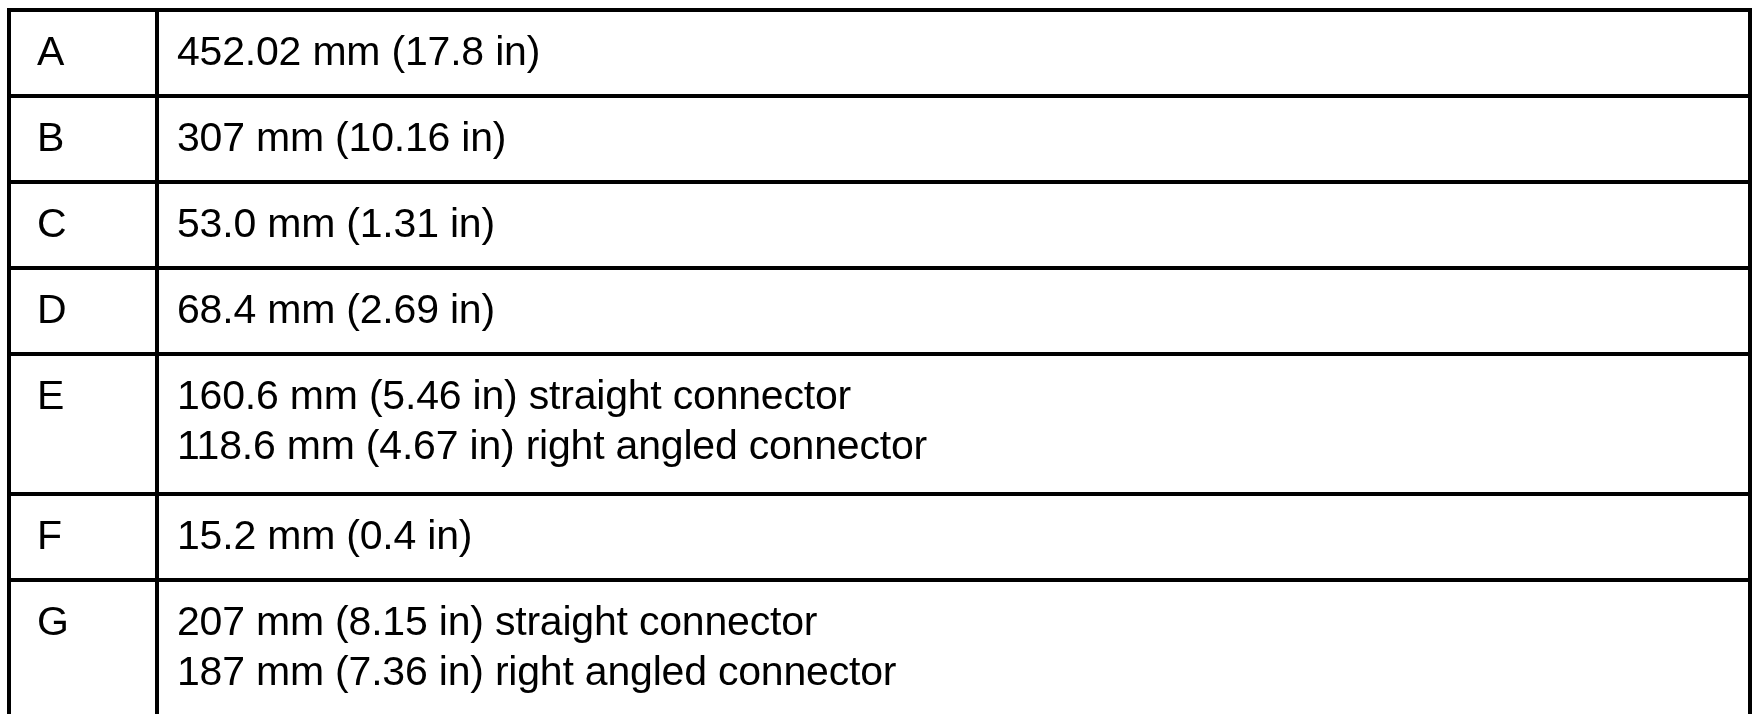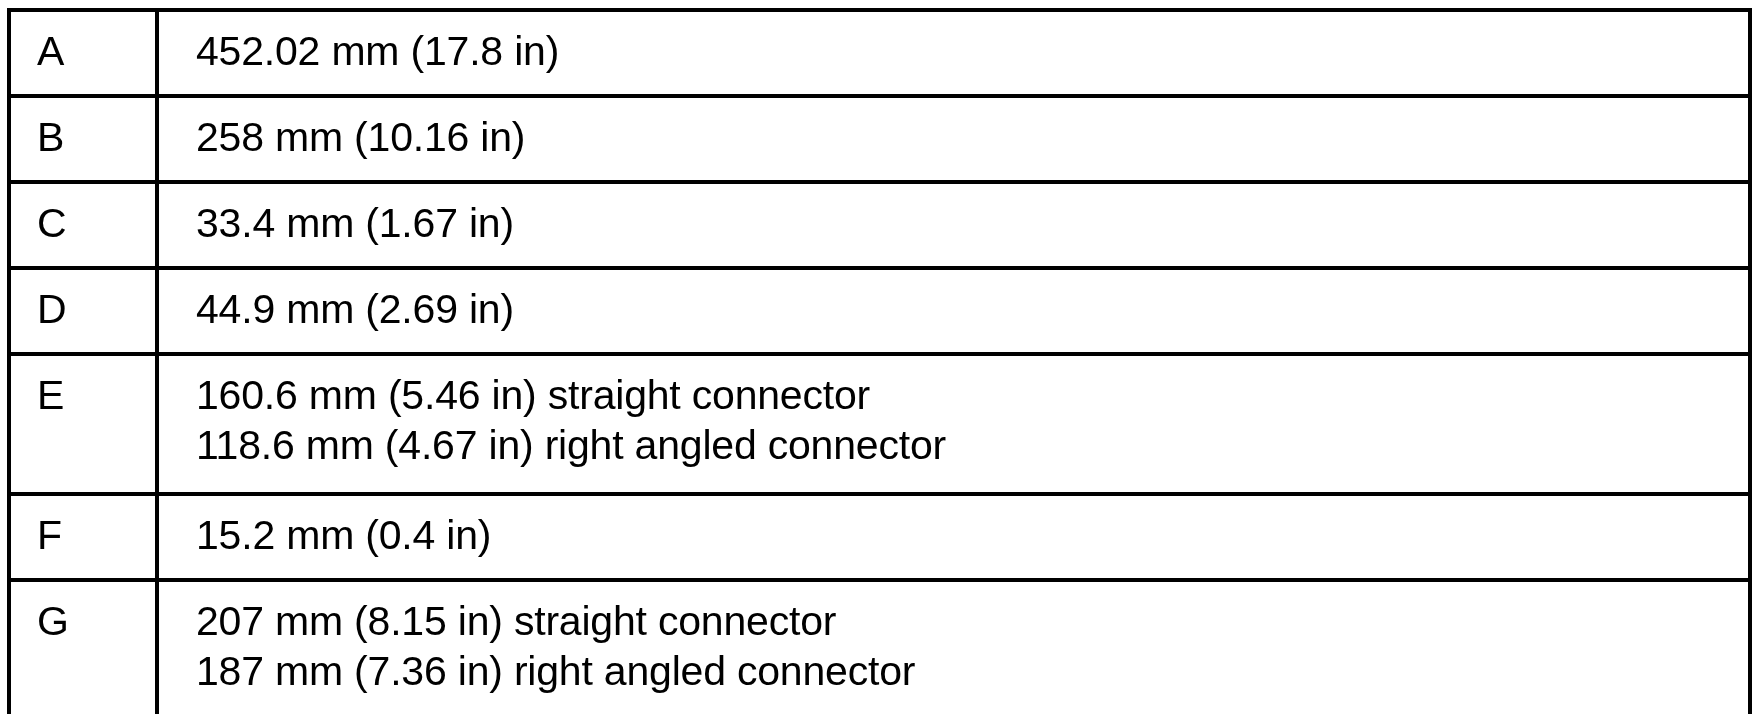--- a/index.html
+++ b/index.html
@@ -50,21 +50,21 @@
     line-height: 50px;
     letter-spacing: -0.2px;
     white-space: pre-line;
   }
 
   .col-label .cell-inner {
     padding-left: 26px;
   }
 
   .col-value .cell-inner {
-    padding-left: 37px;
+    padding-left: 18px;
   }
 
   
   tr.single .cell-inner {
     padding-bottom: 18px;
   }
   tr.multi .cell-inner {
     padding-bottom: 22px;
   }
 </style>
@@ -83,39 +83,39 @@
         <td class="col-value">
           <div class="cell-inner">452.02 mm (17.8 in)</div>
         </td>
       </tr>
 
       <tr class="single">
         <td class="col-label">
           <div class="cell-inner">B</div>
         </td>
         <td class="col-value">
-          <div class="cell-inner">258 mm (10.16 in)</div>
+          <div class="cell-inner">307 mm (10.16 in)</div>
         </td>
       </tr>
 
       <tr class="single">
         <td class="col-label">
           <div class="cell-inner">C</div>
         </td>
         <td class="col-value">
-          <div class="cell-inner">33.4 mm (1.67 in)</div>
+          <div class="cell-inner">53.0 mm (1.31 in)</div>
         </td>
       </tr>
 
       <tr class="single">
         <td class="col-label">
           <div class="cell-inner">D</div>
         </td>
         <td class="col-value">
-          <div class="cell-inner">44.9 mm (2.69 in)</div>
+          <div class="cell-inner">68.4 mm (2.69 in)</div>
         </td>
       </tr>
 
       <tr class="multi">
         <td class="col-label">
           <div class="cell-inner">E</div>
         </td>
         <td class="col-value">
           <div class="cell-inner">160.6 mm (5.46 in) straight connector
 118.6 mm (4.67 in) right angled connector</div>

